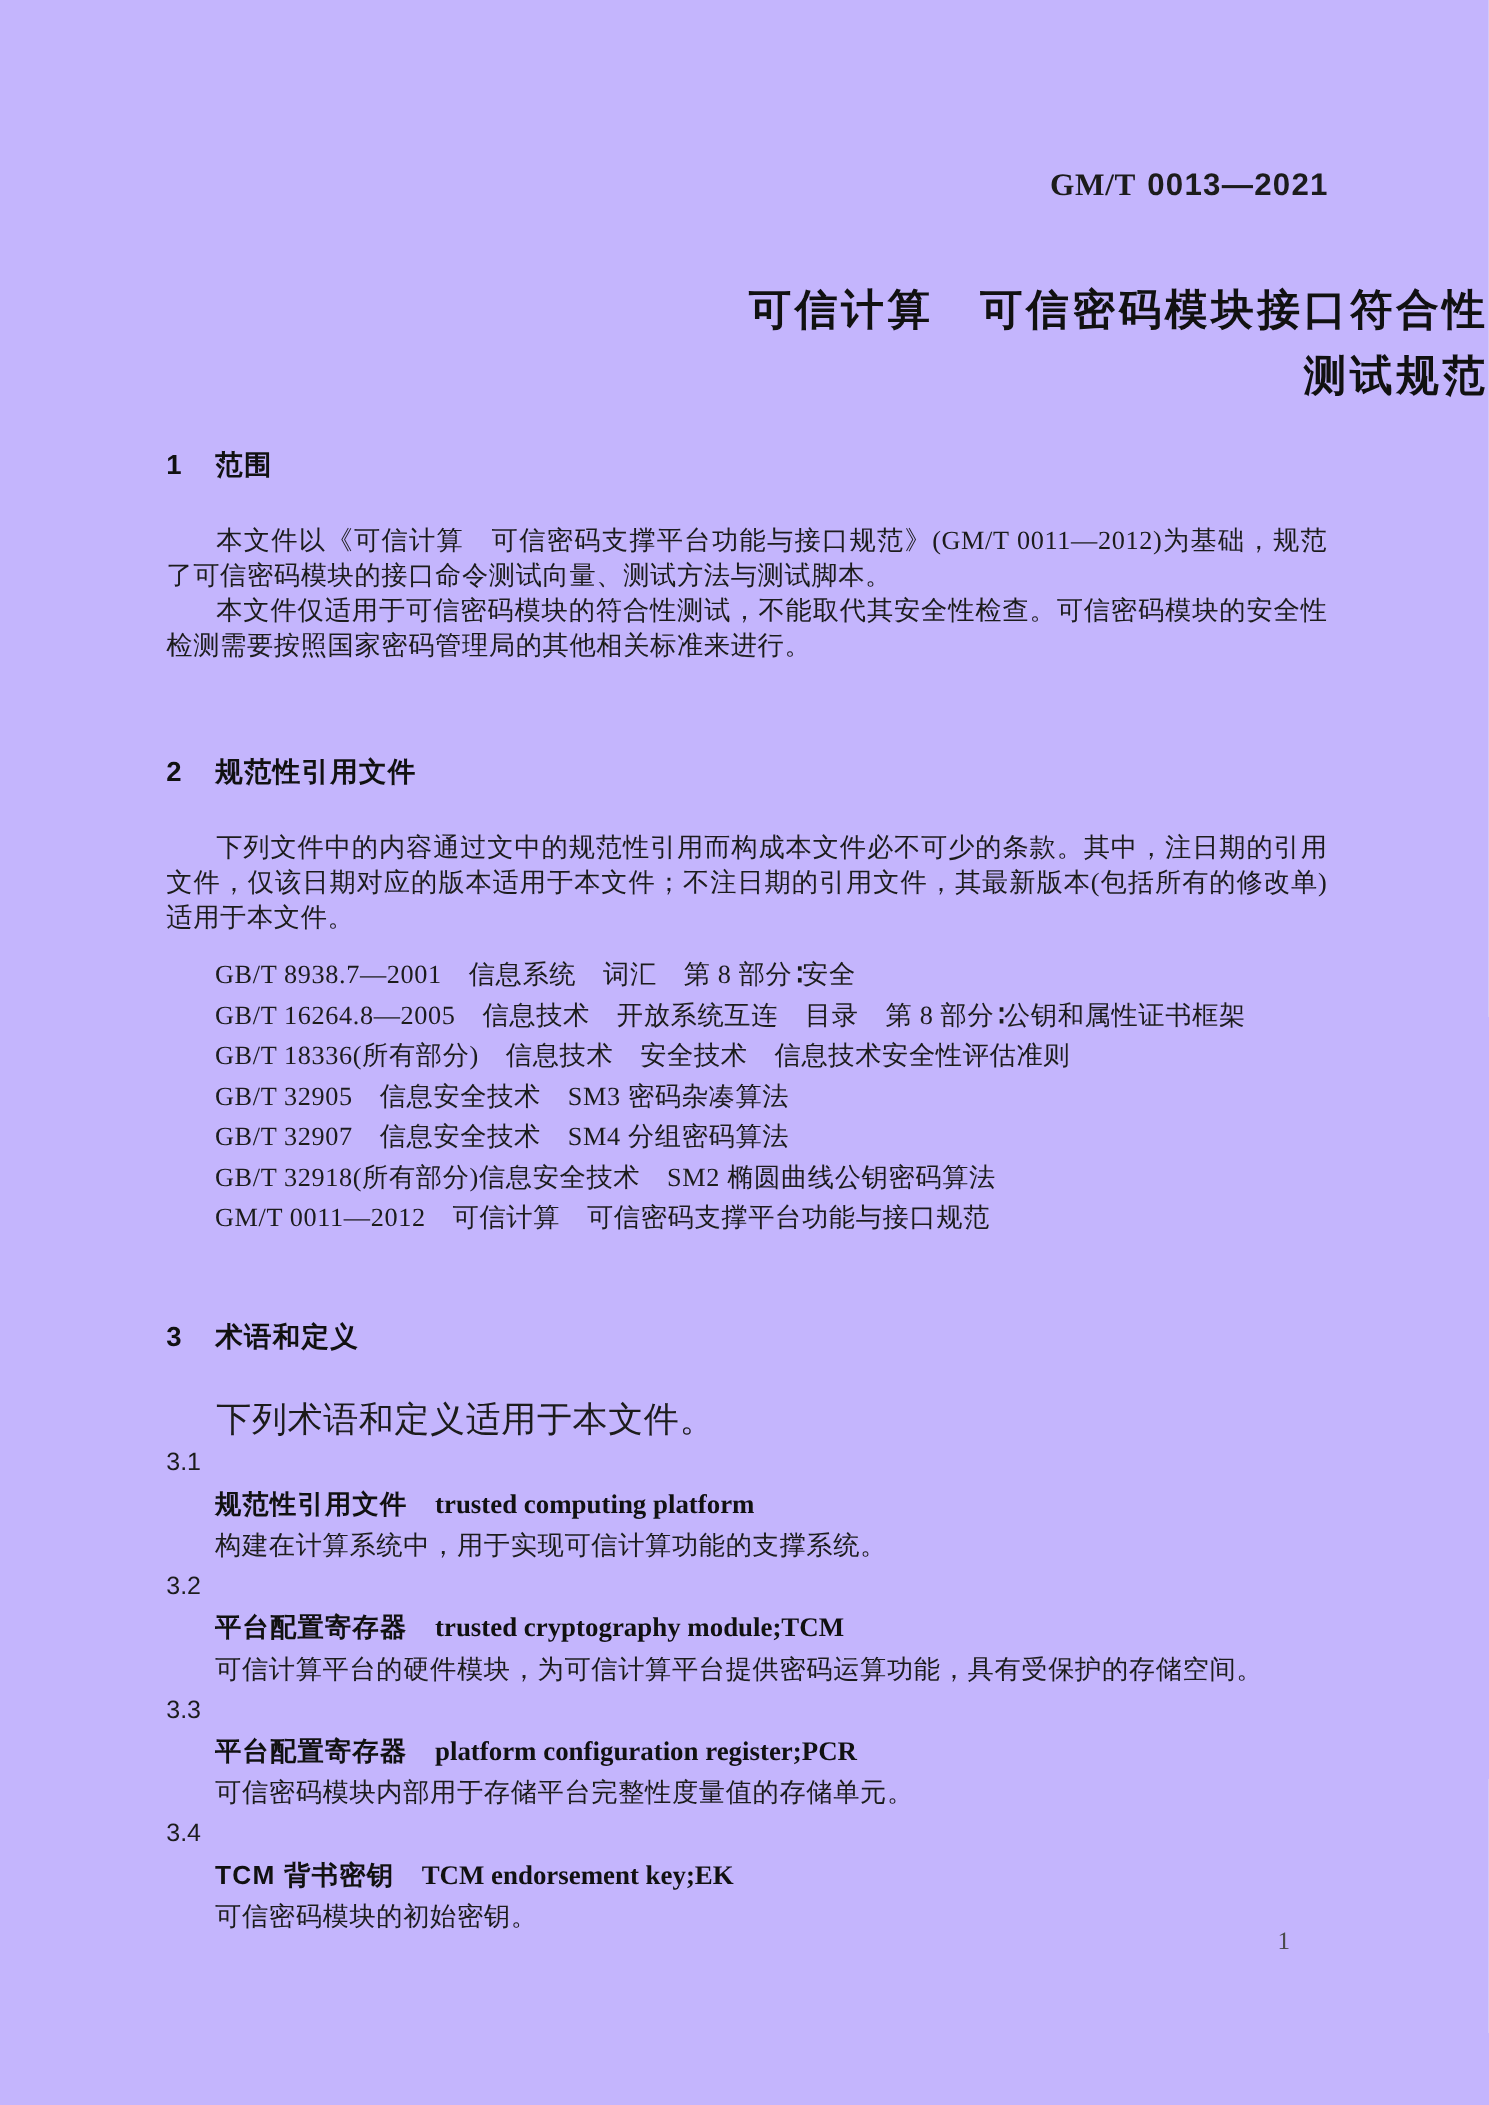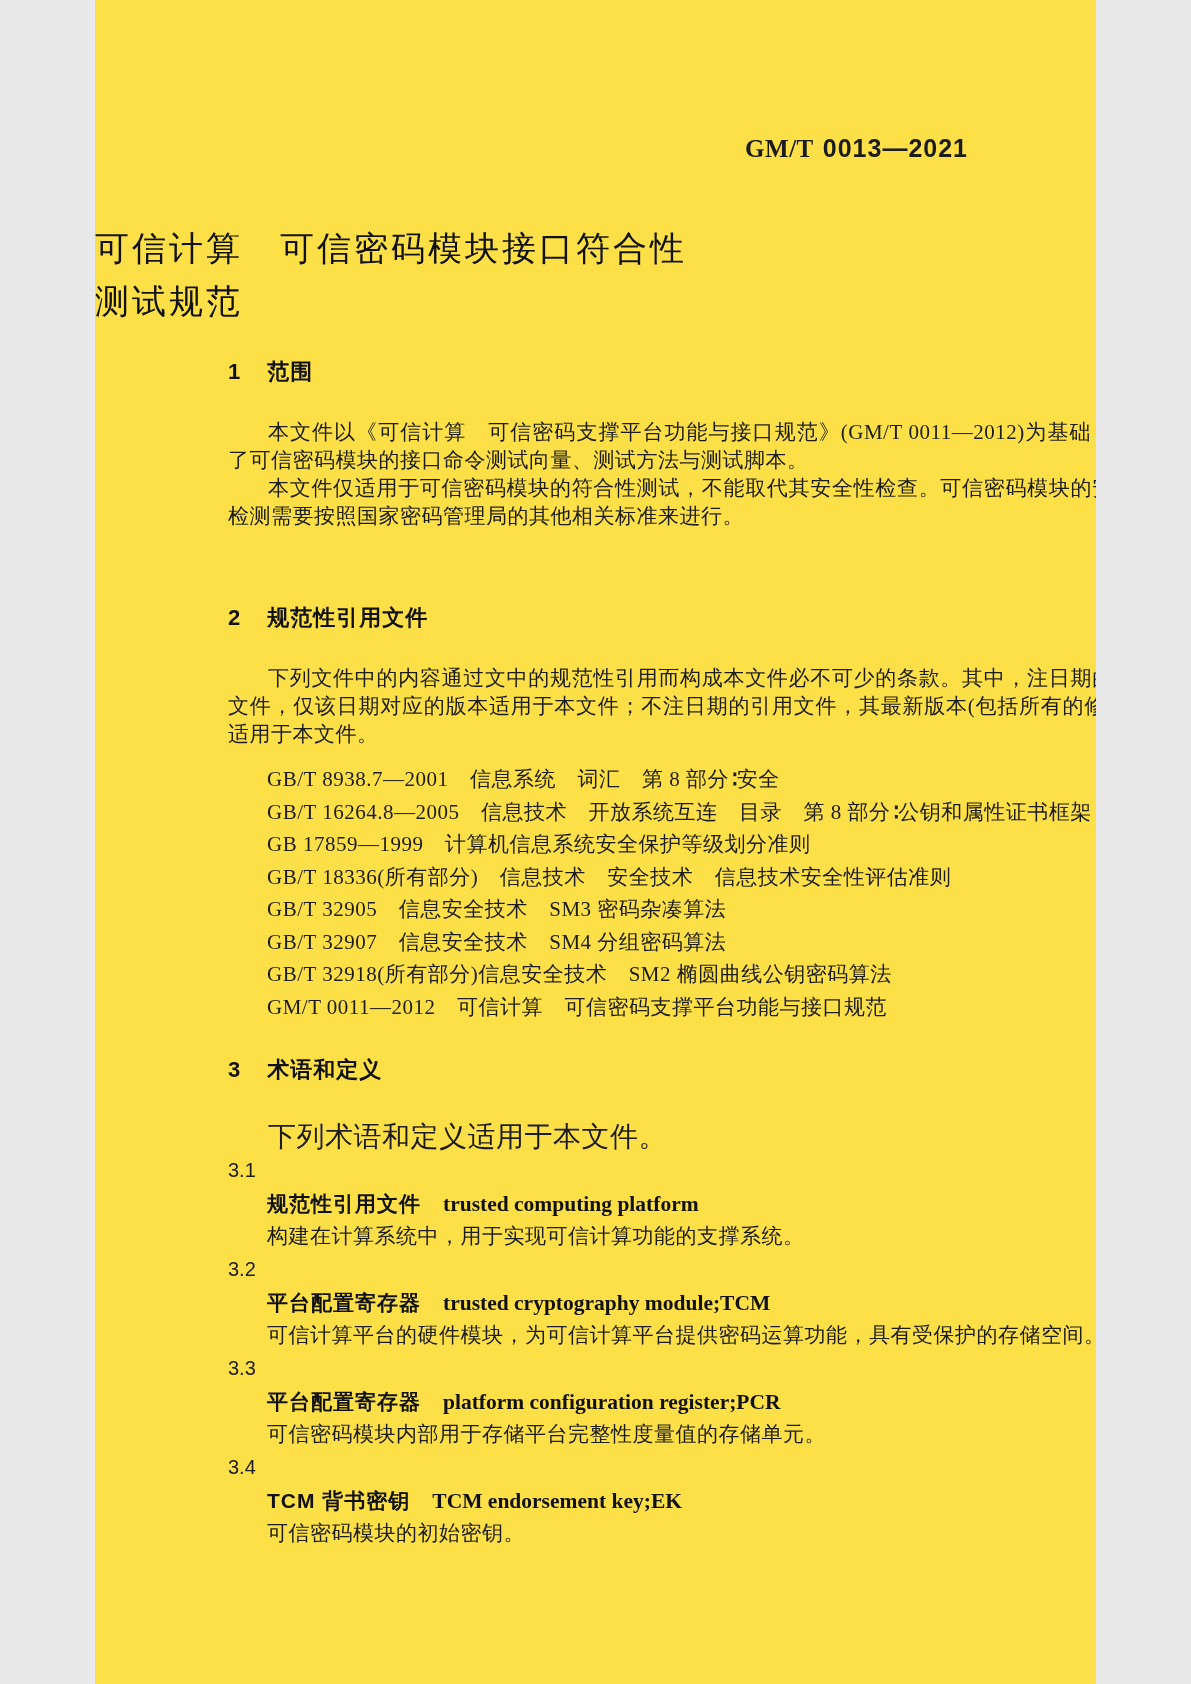--- a/index.html
+++ b/index.html
@@ -1,37 +1,37 @@
 <!DOCTYPE html>
 <html><head>
 <meta charset="utf-8">
 <style>
   html,body{margin:0;padding:0;background:#e8e8e8;}
   .page{
     position:relative;
-    width:1001px;height:1684px;
-    background:#fde047;
+    width:1191px;height:1684px;
+    background:#c4b5fd;
     font-family:"Liberation Serif","DejaVu Serif",serif;
     color:#1c1c1c;
     overflow:hidden;
     margin:0 auto;
   }
   
   .doc-number{
     position:absolute;top:134px;right:128px;
     font-size:25px;font-weight:bold;letter-spacing:.5px;white-space:nowrap;
   }
   .dn-prefix{font-family:"Liberation Serif",serif;font-weight:bold;}
   .dn-rest{font-family:"Liberation Sans","DejaVu Sans",sans-serif;font-weight:600;margin-left:9px;letter-spacing:1px;}
   
   .title{
     position:absolute;top:222px;left:0;width:1191px;
-    text-align:left;
+    text-align:right;
     font-family:"Liberation Sans","DejaVu Sans",sans-serif;
-    font-weight:400;font-size:34px;line-height:53px;letter-spacing:3px;
+    font-weight:700;font-size:34px;line-height:53px;letter-spacing:3px;
     color:#111;
   }
   
   .content{position:absolute;left:133px;top:0;width:929px;}
   .sec-h{
     position:absolute;left:0;margin:0;
     font-family:"Liberation Sans","DejaVu Sans",sans-serif;
     font-weight:700;font-size:22px;line-height:28px;color:#111;
     letter-spacing:1px;white-space:nowrap;
   }
@@ -103,21 +103,20 @@
       <span class="sec-num">2</span><span>规范性引用文件</span>
     </h2>
 
     <div class="body-block" style="top:664px">
       <p>下列文件中的内容通过文中的规范性引用而构成本文件必不可少的条款。其中，注日期的引用文件，仅该日期对应的版本适用于本文件；不注日期的引用文件，其最新版本(包括所有的修改单)适用于本文件。</p>
     </div>
 
     <div class="refs-list" style="top:763px">
       <div class="ref-item">GB/T 8938.7—2001　信息系统　词汇　第 8 部分∶安全</div>
       <div class="ref-item">GB/T 16264.8—2005　信息技术　开放系统互连　目录　第 8 部分∶公钥和属性证书框架</div>
-      <div class="ref-item">GB 17859—1999　计算机信息系统安全保护等级划分准则</div>
       <div class="ref-item">GB/T 18336(所有部分)　信息技术　安全技术　信息技术安全性评估准则</div>
       <div class="ref-item">GB/T 32905　信息安全技术　SM3 密码杂凑算法</div>
       <div class="ref-item">GB/T 32907　信息安全技术　SM4 分组密码算法</div>
       <div class="ref-item">GB/T 32918(所有部分)信息安全技术　SM2 椭圆曲线公钥密码算法</div>
       <div class="ref-item">GM/T 0011—2012　可信计算　可信密码支撑平台功能与接口规范</div>
     </div>
 
     <h2 class="sec-h" style="top:1056px">
       <span class="sec-num">3</span><span>术语和定义</span>
     </h2>

